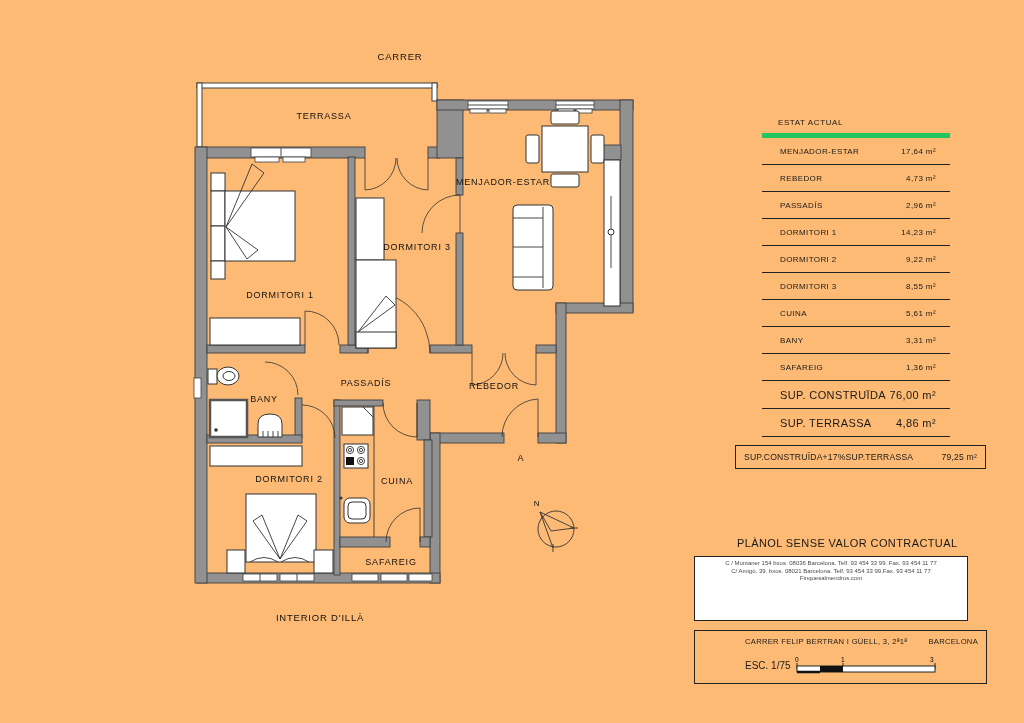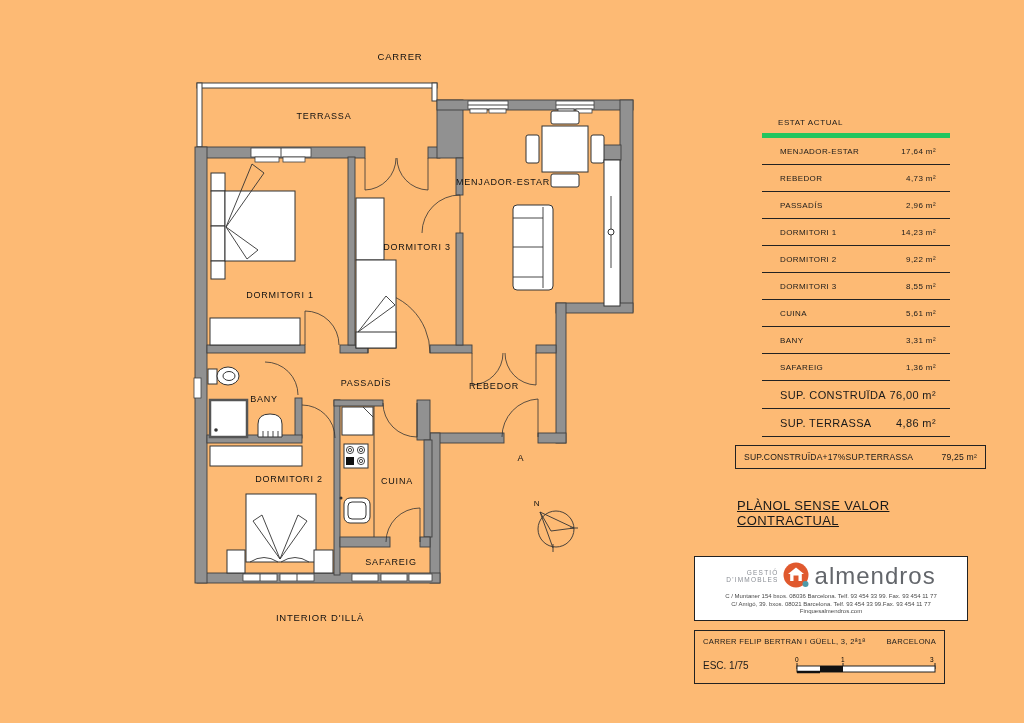--- a/index.html
+++ b/index.html
@@ -19,31 +19,31 @@
   
   #surface-table{position:absolute;left:762px;top:114px;width:188px;font-size:8px;}
   #surface-table .tbl-title{padding:4px 0 6px 16px;letter-spacing:0.6px;border-bottom:5px solid #22c55e;}
   .tbl-row{height:26px;display:flex;align-items:center;justify-content:space-between;
            border-bottom:1px solid #222;padding:0 14px 0 18px;letter-spacing:0.4px;}
   .tbl-row.summary{font-size:11px;height:27px;}
   .tbl-val{white-space:nowrap;}
 
   #total-box{position:absolute;left:735px;top:445px;width:233px;height:22px;border:1px solid #222;
              display:flex;align-items:center;justify-content:space-between;padding:0 8px;font-size:8.6px;letter-spacing:0.2px;}
-  #disclaimer{position:absolute;left:737px;top:498px;width:232px;font-size:13px;letter-spacing:0.4px;text-decoration:underline;}
+  #disclaimer{position:absolute;left:737px;top:537px;width:232px;font-size:11px;letter-spacing:0.4px;}
 
   
   #agency-box{position:absolute;left:694px;top:556px;width:272px;height:63px;border:1px solid #222;background:#fff;}
   .agency-top{display:flex;align-items:center;justify-content:center;margin-top:5px;}
   .tagline{text-align:right;font-size:6.5px;line-height:7px;color:#8a8e95;letter-spacing:1.2px;margin-right:4px;}
   .brand-name{font-size:24px;color:#63666b;letter-spacing:1px;margin-left:4px;line-height:24px;}
   .agency-address{text-align:center;font-size:6px;line-height:7.5px;color:#4a4a4a;margin-top:3px;}
 
   
-  #project-box{position:absolute;left:694px;top:630px;width:249px;height:52px;border:1px solid #222;}
+  #project-box{position:absolute;left:694px;top:630px;width:249px;height:52px;border:1px solid #222;padding-left:42px;}
   .proj-row1{display:flex;justify-content:space-between;padding:6px 8px 0 8px;font-size:7.6px;letter-spacing:0.3px;}
   .proj-row2{display:flex;justify-content:flex-start;padding:14px 8px 0 8px;font-size:10px;}
   #scalebar{position:absolute;left:794px;top:652px;width:150px;height:26px;}
 </style>
 </head>
 <body>
 <div id="page">
 
 <svg width="700" height="723" viewBox="0 0 700 723">
   <g>
@@ -324,33 +324,20 @@
 </div>
 
 <div id="total-box">
   <span>SUP.CONSTRUÏDA+17%SUP.TERRASSA</span>
   <span>79,25 m²</span>
 </div>
 
 <div id="disclaimer">PLÀNOL SENSE VALOR CONTRACTUAL</div>
 
 <div id="agency-box">
-  <div class="agency-top">
-    <div class="tagline">
-      <div>GESTIÓ</div>
-      <div>D'IMMOBLES</div>
-    </div>
-    <svg width="28" height="28" viewBox="0 0 28 28" style="position:static">
-      <circle cx="13" cy="13" r="12.5" fill="#e0592e"></circle>
-      <path d="M 13 5.5 L 21 12 L 18.8 12 L 18.8 19 L 7.2 19 L 7.2 12 L 5 12 Z" fill="#ffffff"></path>
-      <path d="M 10.5 19 L 10.5 13.5 L 15.5 13.5 L 15.5 19 Z" fill="#e0592e"></path>
-      <circle cx="22.5" cy="22" r="3" fill="#4f9aa8"></circle>
-    </svg>
-    <div class="brand-name">almendros</div>
-  </div>
   <div class="agency-address">
     <div>C / Muntaner 154 bxos. 08036 Barcelona. Telf. 93 454 33 99. Fax. 93 454 11 77</div>
     <div>C/ Amigó, 39. bxos. 08021 Barcelona. Telf. 93 454 33 99.Fax. 93 454 11 77</div>
     <div>Finquesalmendros.com</div>
   </div>
 </div>
 
 <div id="project-box">
   <div class="proj-row1">
     <span>CARRER FELIP BERTRAN I GÜELL, 3, 2ª1ª</span>

